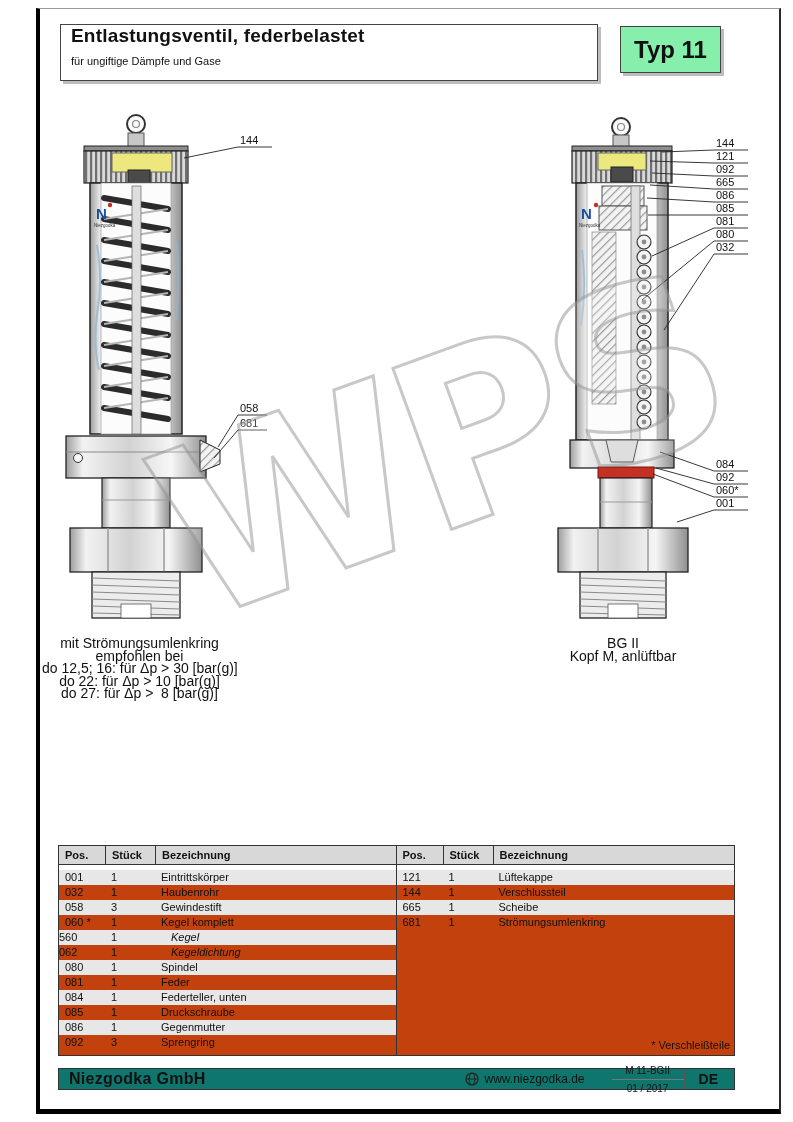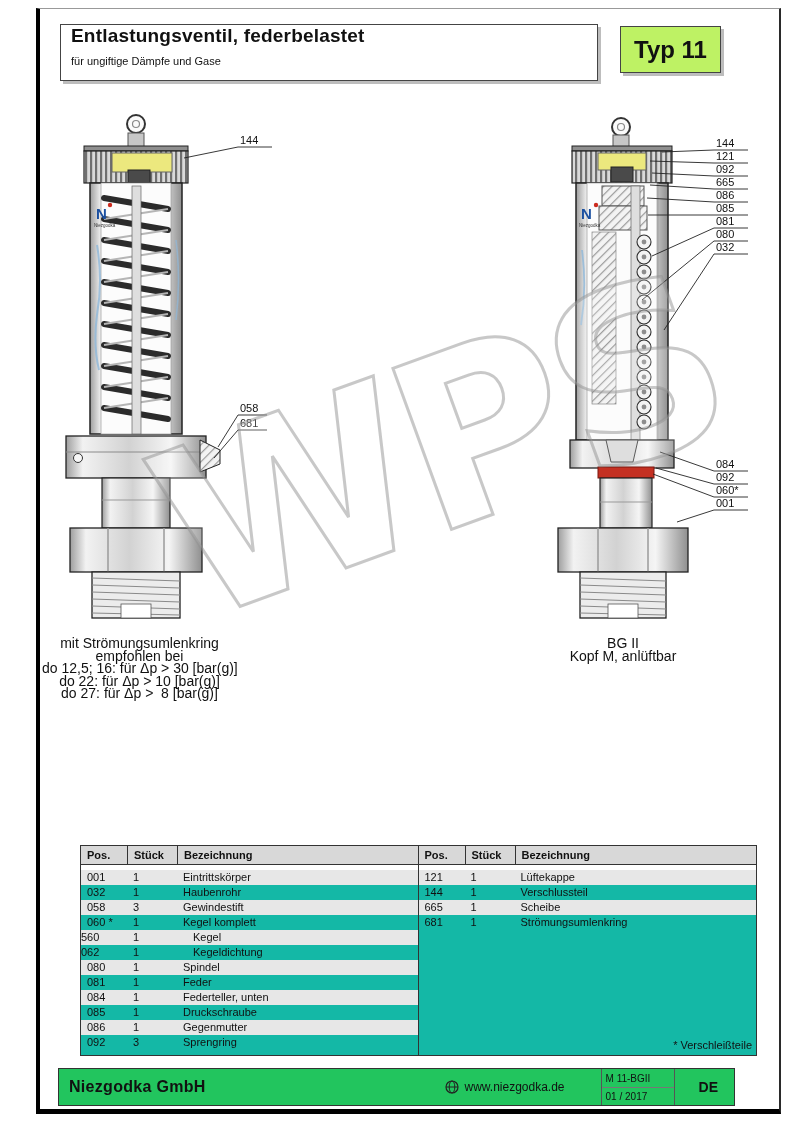--- a/index.html
+++ b/index.html
@@ -16,66 +16,66 @@
   }
   .title-box {
     position: absolute; left: 60px; top: 24px; width: 538px; height: 57px;
     border: 1px solid #444; background: #fff; box-shadow: 3px 3px 0 #bdbdbd;
     padding: 0 10px; z-index: 2;
   }
   .title { font-size: 19px; font-weight: bold; letter-spacing: .2px; }
   .subtitle { font-size: 11px; margin-top: 8px; }
   .typ-box {
     position: absolute; left: 620px; top: 26px; width: 101px; height: 47px;
-    border: 1px solid #444; background: #bef264; box-shadow: 3px 3px 0 #bdbdbd;
+    border: 1px solid #444; background: #86efac; box-shadow: 3px 3px 0 #bdbdbd;
     display: flex; align-items: center; justify-content: center;
     font-size: 24px; font-weight: 600; z-index: 2;
   }
   .watermark {
     position: absolute; left: 150px; top: 330px; z-index: 6;
     font-family: "DejaVu Sans", sans-serif; font-size: 235px; font-weight: bold;
     letter-spacing: -8px; color: rgba(255,255,255,0.2);
     -webkit-text-stroke: 3px rgba(145,145,145,0.5);
     transform: rotate(-20deg); pointer-events: none; line-height: 1;
   }
   svg.diagrams { position: absolute; left: 40px; top: 105px; z-index: 2;
     font-family: "Liberation Sans", sans-serif; }
   .caption { position: absolute; z-index: 3; font-size: 14px; line-height: 12.5px; text-align: center; }
   .caption div { white-space: pre; }
   #caption-left { left: 42px; top: 637px; width: 195px; }
   #caption-right { left: 543px; top: 637px; width: 160px; }
   .parts-box {
     position: absolute; left: 58px; top: 845px; width: 677px; height: 211px;
-    border: 1px solid #333; display: flex; background: #14b8a6; z-index: 2; margin-left: 22px;
+    border: 1px solid #333; display: flex; background: #c2410c; z-index: 2;
   }
   .parts-half { width: 50%; }
   .parts-half.left { border-right: 1px solid #333; }
   .parts-half.right { position: relative; }
   table.parts { width: 100%; border-collapse: separate; border-spacing: 0; font-size: 11px; table-layout: fixed; }
   table.parts th {
     background: #d8d8d8; font-weight: bold; text-align: left;
     padding: 3px 6px; border-bottom: 1px solid #333; height: 19px;
   }
   table.parts th + th { border-left: 1px solid #333; }
   table.parts td { padding: 0 6px; height: 15px; line-height: 15px; overflow: hidden; }
   table.parts tbody tr:nth-child(odd) { background: #e7e7e7; }
   table.parts tbody tr:first-child td { border-top: 5px solid #fff; }
   table.parts tr.indent td:nth-child(1) { padding-left: 0; }
-  table.parts tr.indent td:nth-child(3) { padding-left: 16px; }
+  table.parts tr.indent td:nth-child(3) { padding-left: 16px; font-style: italic; }
   .footnote { position: absolute; right: 4px; bottom: 4px; font-size: 11px; }
   .footer {
-    position: absolute; left: 58px; top: 1068px; width: 677px; height: 38px;
-    border: 1px solid #333; background: #22c55e;
-    display: flex; align-items: center; z-index: 2; gap: 10px;
+    position: absolute; left: 58px; top: 1068px; width: 677px; height: 22px;
+    border: 1px solid #333; background: #0f766e;
+    display: flex; align-items: center; z-index: 2;
   }
   .company { font-size: 16px; font-weight: bold; margin-left: 10px; margin-right: auto; letter-spacing: .3px; }
   .web { display: flex; align-items: center; gap: 5px; font-size: 12px; margin-right: 26px; }
   .doc-box {
     align-self: stretch; width: 74px; border-left: 1px solid #555; border-right: 1px solid #555;
-    display: flex; flex-direction: column; justify-content: center; text-align: left; font-size: 10px;
+    display: flex; flex-direction: column; justify-content: center; text-align: center; font-size: 10px;
   }
   .doc-box .line1 { border-bottom: 1px solid #777; padding: 3px 4px; }
   .doc-box .line2 { padding: 3px 4px; }
   .lang { font-size: 14px; font-weight: bold; margin: 0 16px 0 14px; }
 </style>
 </head>
 <body>
 
 <div class="frame"></div>
 

